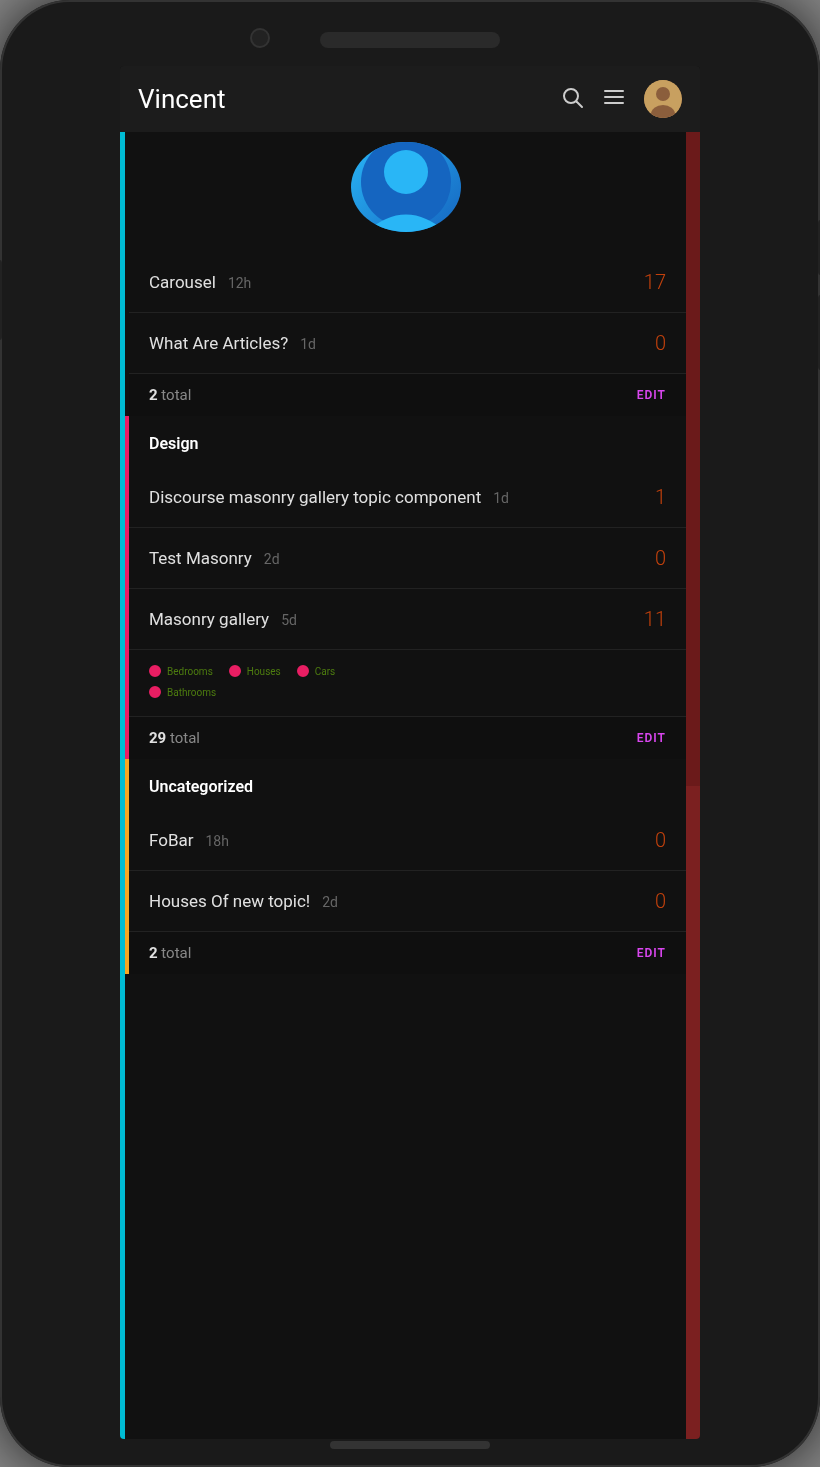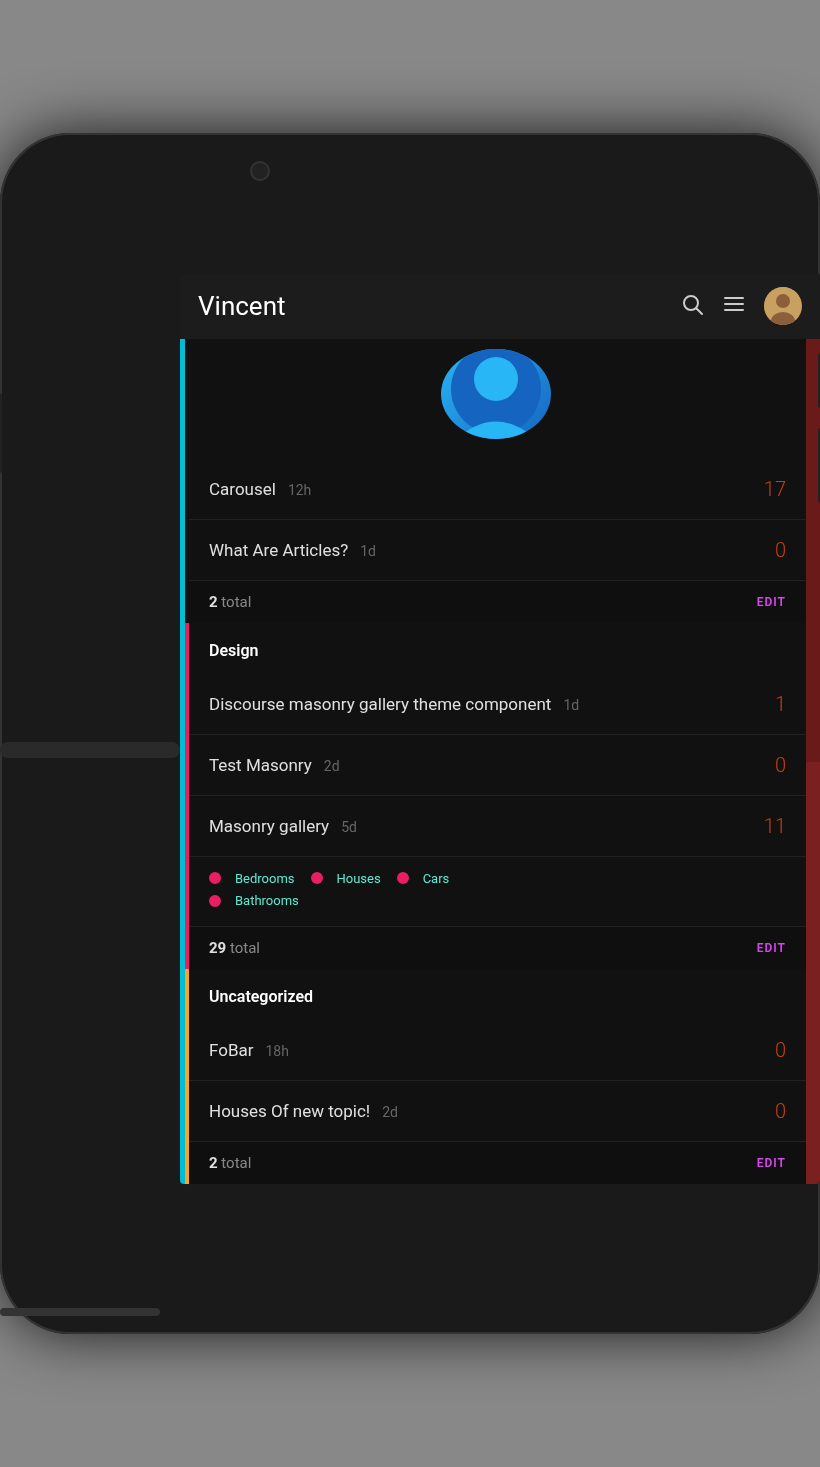--- a/index.html
+++ b/index.html
@@ -8,25 +8,26 @@
       background: #888;
       display: flex;
       justify-content: center;
       align-items: center;
       min-height: 100vh;
       font-family: -apple-system, BlinkMacSystemFont, 'Segoe UI', Roboto, sans-serif;
     }
 
     .phone-shell {
       width: 820px;
-      height: 1201px;
+      height: 1467px;
       background: #1a1a1a;
       border-radius: 70px;
       position: relative;
       display: flex;
+      flex-direction: column;
       align-items: center;
       box-shadow: 0 0 60px rgba(0,0,0,0.8), inset 0 0 0 2px #333;
     }
 
     .phone-speaker {
       width: 180px;
       height: 16px;
       background: #2a2a2a;
       border-radius: 8px;
       margin-top: 32px;
@@ -206,25 +207,25 @@
     
     .tags-row {
       padding: 12px 20px;
       background: #111;
       border-bottom: 1px solid #222;
     }
 
     .tag {
       display: inline-flex;
       align-items: center;
-      gap: 14px;
+      gap: 6px;
       margin-right: 12px;
       margin-bottom: 6px;
-      font-size: 13px;
-      color: #5eead4;
+      font-size: 10px;
+      color: #4d7c0f;
     }
 
     .tag-dot {
       width: 12px;
       height: 12px;
       border-radius: 50%;
       display: inline-block;
       border: 2px solid #fff;
     }
 
@@ -349,21 +350,21 @@
             <span class="edit-btn">EDIT</span>
           </div>
         </div>
 
         <div class="category-block pink">
           <div class="category-header">
             <span class="category-name">Design</span>
           </div>
           <div class="topic-item">
             <div class="topic-info">
-              <span class="topic-title">Discourse masonry gallery theme component</span>
+              <span class="topic-title">Discourse masonry gallery topic component</span>
               <span class="topic-time">1d</span>
             </div>
             <span class="topic-count">1</span>
           </div>
           <div class="topic-item">
             <div class="topic-info">
               <span class="topic-title">Test Masonry</span>
               <span class="topic-time">2d</span>
             </div>
             <span class="topic-count">0</span>

